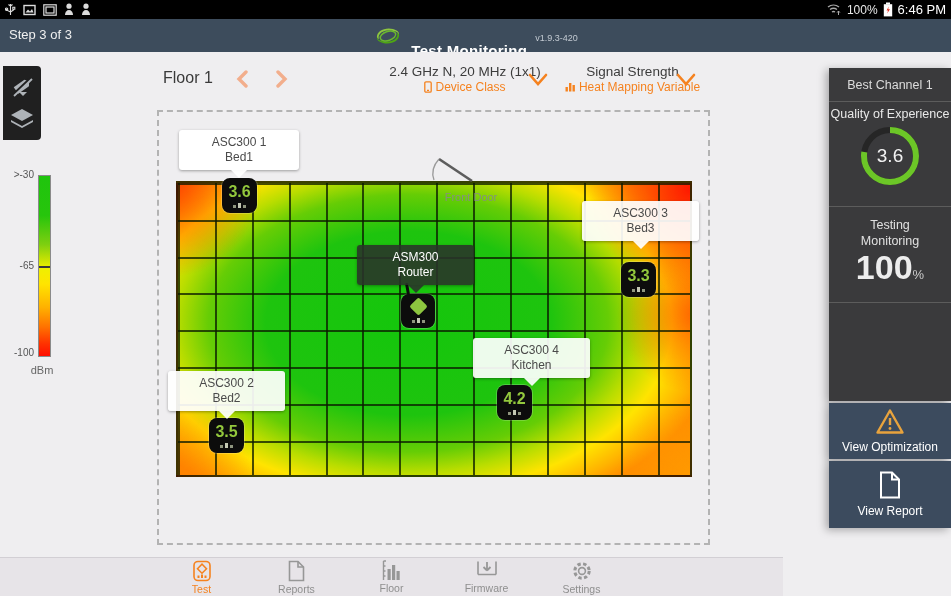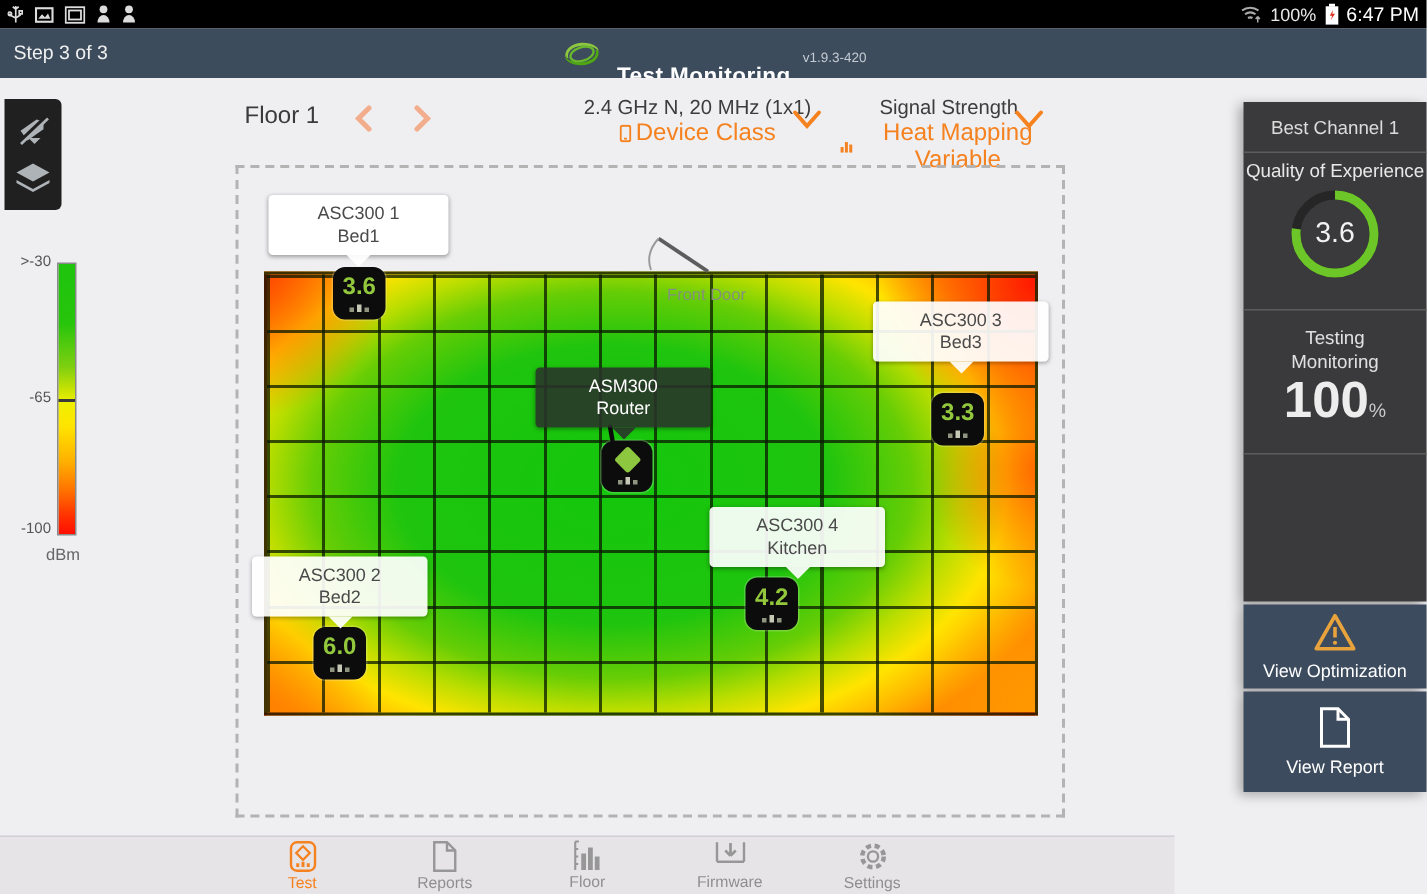--- a/index.html
+++ b/index.html
@@ -36,21 +36,21 @@
 
   
   .floor-label { position:absolute; left:163px; top:17px; font-size:16px; color:#3a3a3a; }
   .floor-prev { position:absolute; left:235px; top:18px; }
   .floor-next { position:absolute; left:273px; top:18px; }
 
   
   .sel { position:absolute; text-align:center; }
   .sel-value { font-size:13.5px; color:#3c3c3c; }
   .sel-label { display:flex; align-items:center; justify-content:center; gap:3px; margin-top:1px; }
-  .sel-label span { font-size:16px; color:#f5821f; }
+  .sel-label span { font-size:12px; color:#f5821f; }
 
   
   .map-wrap { position:absolute; left:157px; top:58px; width:553px; height:435px; border:2px dashed #b3b3b3; }
   .heatmap { position:absolute; left:17px; top:69px; width:516px; height:296px;
     border:2px solid rgba(15,25,0,.8);
     background:
       radial-gradient(circle 150px at 100% 2%, rgba(255,18,0,.95) 0%, rgba(255,70,0,.75) 30%, rgba(255,120,0,0) 68%),
       radial-gradient(circle 115px at 101% 45%, rgba(255,60,0,.7) 0%, rgba(255,120,0,0) 68%),
       radial-gradient(circle 135px at -2% 0%, rgba(255,45,0,.8) 0%, rgba(255,140,0,0) 70%),
       radial-gradient(circle 120px at -2% 100%, rgba(255,125,0,.75) 0%, rgba(255,170,0,0) 70%),
@@ -143,21 +143,21 @@
     <svg width="15" height="13" viewBox="0 0 15 13">
         <path d="M1 4 a9 9 0 0 1 11 0 M3 6.5 a6 6 0 0 1 7 0 M5 9 a3 3 0 0 1 3 0" stroke="#a9a9a9" stroke-width="1.4" fill="none"></path>
         <path d="M11.5 8 v4 M11.5 8 l-1.4 1.6 M11.5 8 l1.4 1.6" stroke="#a9a9a9" stroke-width="1" fill="none"></path>
       </svg>
     <span class="sb-text">100%</span>
     <svg width="10" height="15" viewBox="0 0 10 15">
         <rect x="3" y="0.5" width="4" height="2" fill="#fff"></rect>
         <rect x="0.8" y="2.2" width="8.4" height="12.2" fill="#fff"></rect>
         <path d="M5.8 4.5 L3.5 8.5 h1.6 l-1 3 L7 7.2 H5.2 z" fill="#e03020"></path>
       </svg>
-    <span class="sb-time">6:47 PM</span>
+    <span class="sb-time">6:46 PM</span>
   </div>
 </div>
 
 <div class="header">
   <span class="hdr-step">Step 3 of 3</span>
   <div class="hdr-center">
     <svg width="30" height="20" viewBox="0 0 30 20">
       <path d="M4 12 C3 5 12 1 20 3 C26 4.5 27 8 25 9 C27 6.5 21 4 15 4.5 C8 5 4.5 9 6 13 z" fill="#8dc63f"></path>
       <path d="M26 8 C27 15 18 19 10 17 C4 15.5 3 12 5 11 C3 13.5 9 16 15 15.5 C22 15 25.5 11 24 7 z" fill="#4ea613"></path>
       <ellipse cx="15" cy="10" rx="8" ry="4.5" fill="none" stroke="#6ab82e" stroke-width="1.5" transform="rotate(-18 15 10)"></ellipse>
@@ -285,21 +285,21 @@
     </div>
     <div class="badge" style="left:338px; top:273px;">
       <span class="badge-val">4.2</span>
       <span class="sig">
           <i></i>
           <i></i>
           <i></i>
         </span>
     </div>
     <div class="badge" style="left:50px; top:306px;">
-      <span class="badge-val">6.0</span>
+      <span class="badge-val">3.5</span>
       <span class="sig">
           <i></i>
           <i></i>
           <i></i>
         </span>
     </div>
   </div>
 
   <div class="side-col">
     <div class="side-dark">

